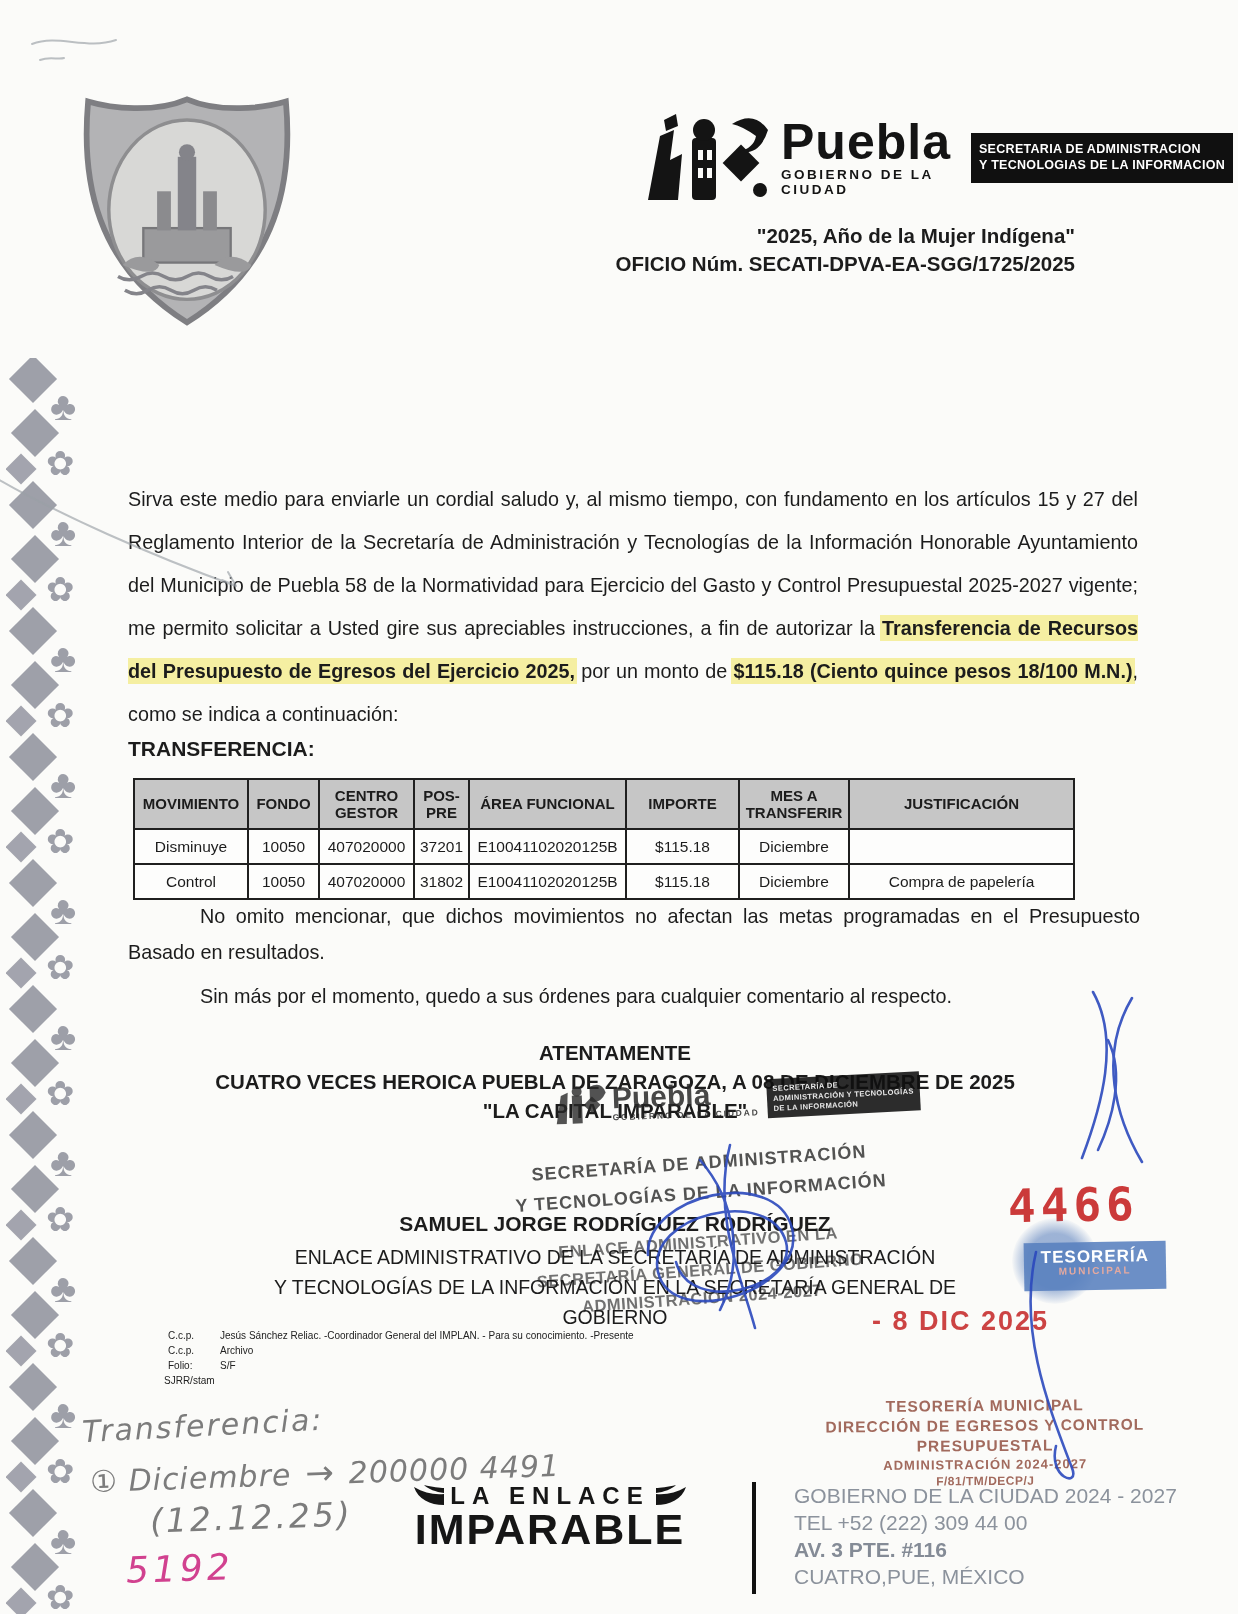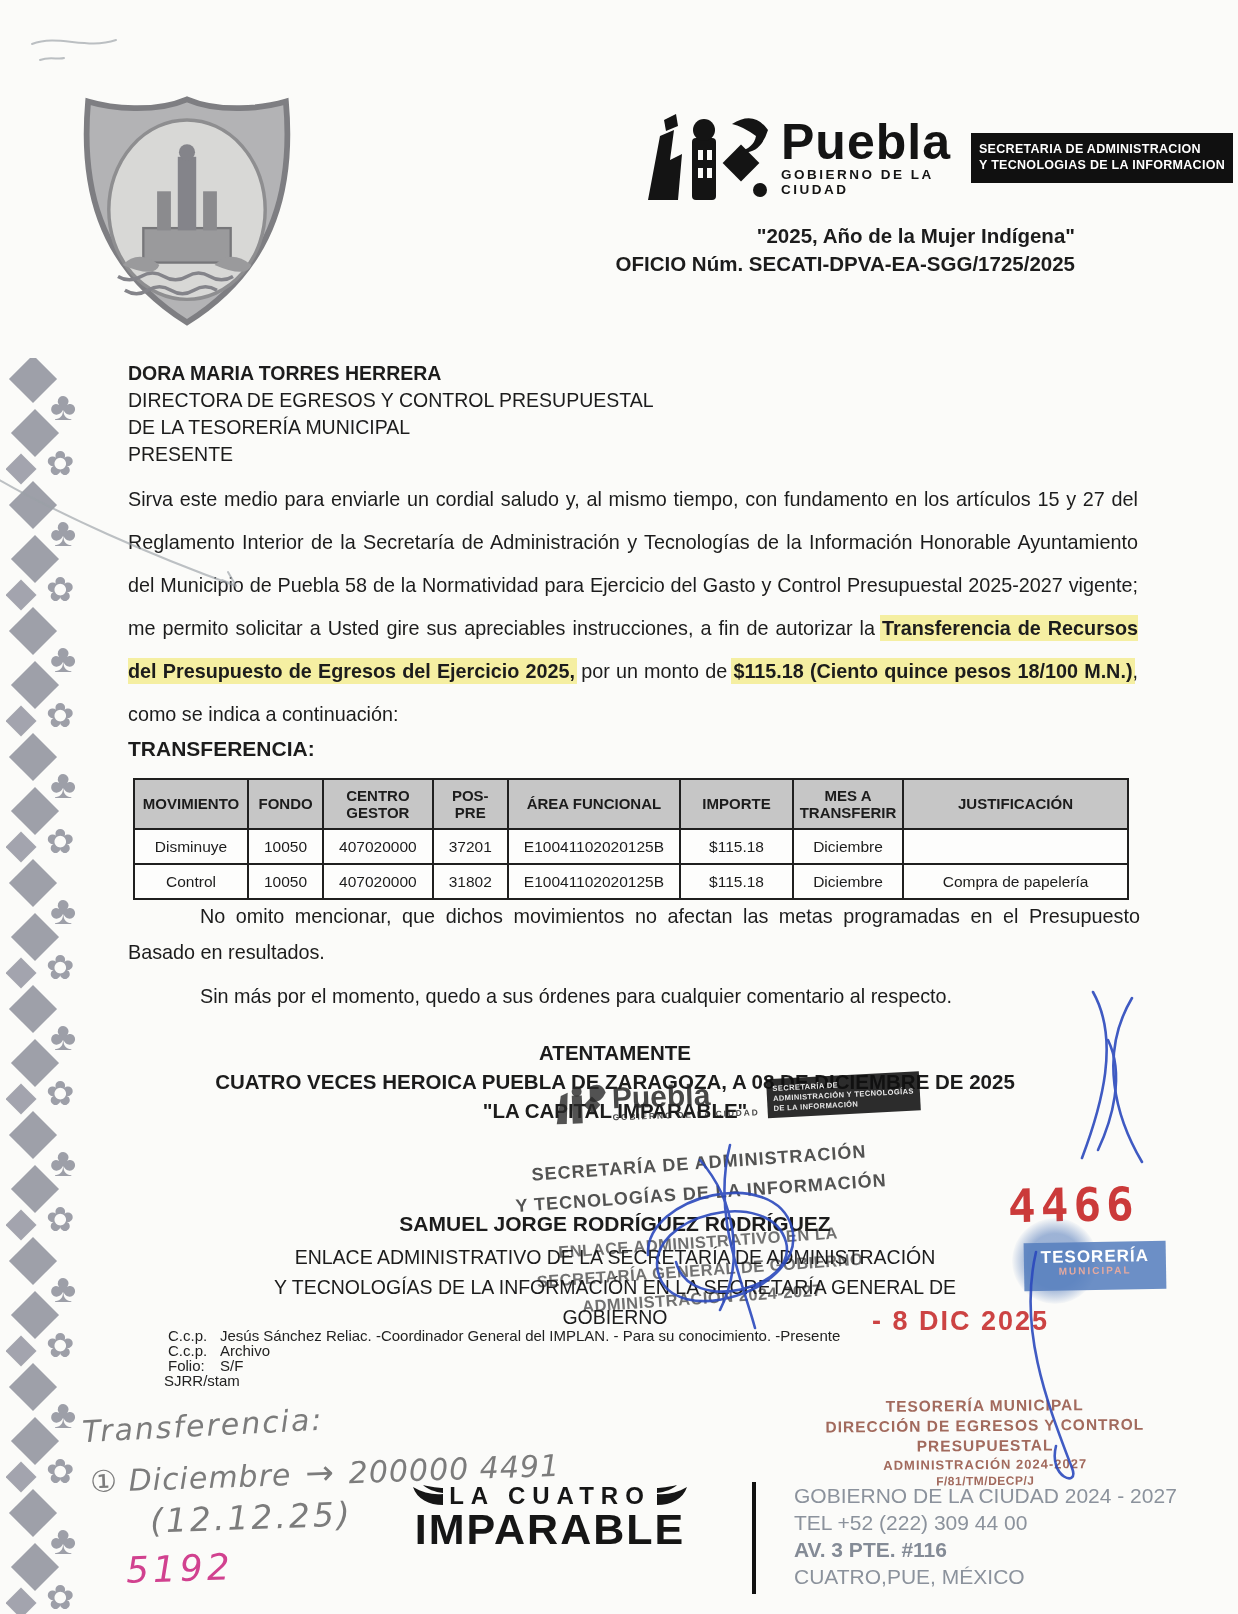--- a/index.html
+++ b/index.html
@@ -30,21 +30,21 @@
   .body-par{left:128px; top:478px; width:1010px; font-size:19.8px; line-height:43px; text-align:justify;}
   .hl{background:#f5efa2; box-shadow:0 0 0 2px #f5efa2;}
   .b{font-weight:bold;}
 
   .transfer-head{left:128px; top:737px; font-weight:bold; font-size:21px;}
 
   
   table.tr-table{left:133px; top:778px; border-collapse:collapse; table-layout:fixed;}
   .tr-table th,.tr-table td{border:2px solid #1f1f1f; text-align:center; vertical-align:middle; overflow:hidden;}
   .tr-table th{background:#c6c6c6; font-size:15px; font-weight:bold; line-height:1.15; height:44px; padding:2px 3px;}
-  .tr-table td{font-size:15.5px; height:31px; padding:1px 15px; background:#fdfdfc;}
+  .tr-table td{font-size:15.5px; height:31px; padding:1px 3px; background:#fdfdfc;}
 
   
   .par2{left:128px; top:898px; width:1012px; font-size:19.8px; line-height:36px; text-align:justify; text-indent:72px;}
   .par3{left:128px; top:985px; width:1012px; font-size:19.8px; text-indent:72px;}
 
   
   .closing{left:110px; top:1038px; width:1010px; text-align:center; font-weight:bold; font-size:20.5px; line-height:29px;}
 
   
   .ghost{color:rgba(45,45,45,.82); transform:rotate(-4deg); text-align:center; font-weight:bold;}
@@ -70,21 +70,21 @@
   .tes-box{left:1024px; top:1242px; width:142px; height:48px; background:rgba(88,128,190,.88);
     transform:rotate(-1deg); color:#fff; text-align:center; padding-top:5px; box-sizing:border-box;}
   .tes-box .l1{font-weight:bold; font-size:17px; letter-spacing:1px;}
   .tes-box .l2{font-size:10px; letter-spacing:2px; color:#e3a9a0; font-weight:bold; margin-top:-2px;}
   .brown-stamp{left:790px; top:1396px; width:390px; text-align:center; color:#a26a5d; font-weight:bold; transform:rotate(-.5deg);}
   .brown-stamp .s1{font-size:15.5px; letter-spacing:1px; line-height:20px;}
   .brown-stamp .s2{font-size:13px; letter-spacing:1px; line-height:17px;}
   .brown-stamp .s3{font-size:12px; letter-spacing:.5px; line-height:16px;}
 
   
-  .ccp{left:168px; top:1328px; font-size:15px; line-height:15px; color:#222;}
+  .ccp{left:168px; top:1328px; font-size:10px; line-height:15px; color:#222;}
   .ccp-row{display:flex;}
   .ccp-row .lab{width:52px; flex:0 0 auto;}
 
   
   .hand{color:#7c7c7c; font-family:"DejaVu Sans", sans-serif; font-style:italic;}
   .hw1{left:82px; top:1408px; font-size:30px; transform:rotate(-3deg); letter-spacing:2px;}
   .hw2{left:90px; top:1452px; font-size:30px; transform:rotate(-2deg); letter-spacing:1px;}
   .hw2 .arrow{font-style:normal; font-size:34px; margin:0 14px;}
   .hw3{left:150px; top:1498px; font-size:33px; transform:rotate(-2deg); letter-spacing:3px;}
   .hw4{left:126px; top:1548px; font-size:36px; color:#d1418f; transform:rotate(-2deg); letter-spacing:4px;}
@@ -226,26 +226,20 @@
       <div>SECRETARIA DE ADMINISTRACION</div>
       <div>Y TECNOLOGIAS DE LA INFORMACION</div>
     </div>
   </div>
 
   <div class="abs motto-block">
     <div>"2025, Año de la Mujer Indígena"</div>
     <div>OFICIO Núm. SECATI-DPVA-EA-SGG/1725/2025</div>
   </div>
 
-  <div class="abs recipient">
-    <div class="name">DORA MARIA TORRES HERRERA</div>
-    <div>DIRECTORA DE EGRESOS Y CONTROL PRESUPUESTAL</div>
-    <div>DE LA TESORERÍA MUNICIPAL</div>
-    <div>PRESENTE</div>
-  </div>
 
   <div class="abs body-par"><span>Sirva este medio para enviarle un cordial saludo y, al mismo tiempo, con fundamento en los artículos 15 y 27 del Reglamento Interior de la Secretaría de Administración y Tecnologías de la Información Honorable Ayuntamiento del Municipio de Puebla 58 de la Normatividad para Ejercicio del Gasto y Control Presupuestal 2025-2027 vigente; me permito solicitar a Usted gire sus apreciables instrucciones, a fin de autorizar la </span><span class="b hl">Transferencia de Recursos del Presupuesto de Egresos del Ejercicio 2025,</span><span> por un monto de </span><span class="b hl">$115.18 (Ciento quince pesos 18/100 M.N.)</span><span>, como se indica a continuación:</span></div>
 
   <div class="abs transfer-head">TRANSFERENCIA:</div>
 
   <table class="abs tr-table">
     <colgroup>
       <col style="width:114px">
         <col style="width:71px">
         <col style="width:95px">
@@ -373,21 +367,21 @@
   <div class="abs hand hw2"><span>① Diciembre</span><span class="arrow">→</span><span>200000 4491</span></div>
   <div class="abs hand hw3">(12.12.25)</div>
   <div class="abs hand hw4">5192</div>
 
   <div class="abs cap-logo">
     <div class="cap-top">
       <svg width="30" height="22" viewBox="0 0 30 22">
         <path d="M30 20 C16 20 4 14 0 2 C10 8 20 10 30 9 Z" fill="#161616"></path>
         <path d="M30 8 C22 7 14 4 10 0 C18 2 26 3 30 3 Z" fill="#161616"></path>
       </svg>
-      <span>LA CUATRO</span>
+      <span>LA ENLACE</span>
       <svg width="30" height="22" viewBox="0 0 30 22">
         <path d="M0 20 C14 20 26 14 30 2 C20 8 10 10 0 9 Z" fill="#161616"></path>
         <path d="M0 8 C8 7 16 4 20 0 C12 2 4 3 0 3 Z" fill="#161616"></path>
       </svg>
     </div>
     <div class="cap-bottom">IMPARABLE</div>
   </div>
 
   <div class="abs footer">
     <div class="bar"></div>

